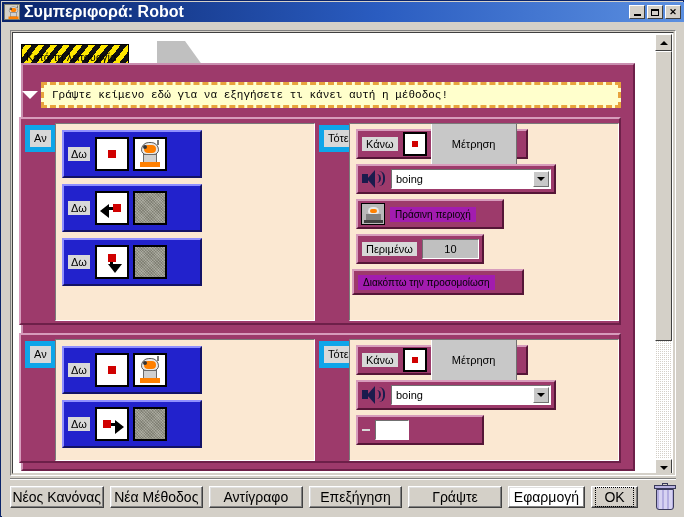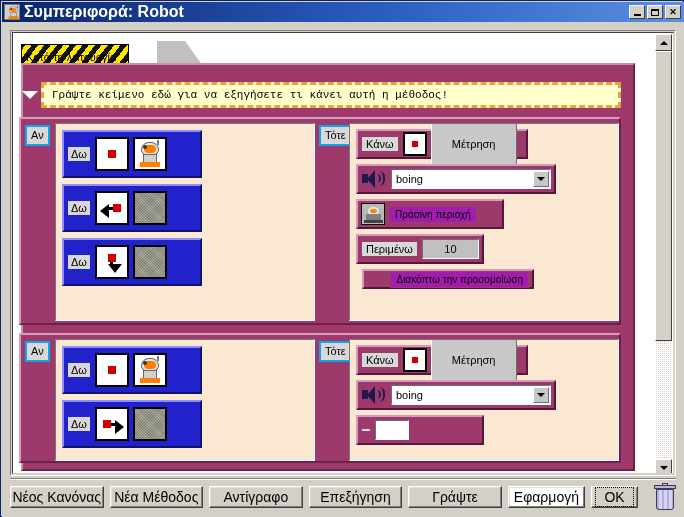--- a/index.html
+++ b/index.html
@@ -152,21 +152,21 @@
     border-right:2px solid #6d2049;
     border-bottom:2px solid #6d2049;
     box-sizing:border-box;
     overflow:hidden;
   }
   .lbl-chip{
     position:absolute;
     background:#d8d8d8;
     color:#000;font-size:11px;line-height:14px;
     padding:1px 4px 2px 4px;
-    border:2px solid #0ea5e9;
+    border:5px solid #0ea5e9;
     box-sizing:border-box;
     white-space:nowrap;
   }
   .cond-area{
     position:absolute;
     background:#fbe8d2;
     border-top:1px solid #7a7a7a;
     border-left:1px solid #7a7a7a;
     border-right:1px solid #ffffff;
     border-bottom:1px solid #ffffff;
@@ -530,21 +530,21 @@
                     <span class="rb-base"></span>
                   </span>
                 <span class="plain-label" style="overflow:hidden;max-width:88px;">Πράσινη περιοχή</span>
               </div>
 
               <div class="act-tile" style="left:6px;top:110px;width:128px;height:30px;">
                 <span class="chip">Περιμένω</span>
                 <span class="num-field" style="width:60px;text-align:right;">10</span>
               </div>
 
-              <div class="act-tile" style="left:12px;top:145px;width:172px;height:20px;justify-content:flex-end;">
+              <div class="act-tile" style="left:2px;top:145px;width:172px;height:26px;">
                 <span class="plain-label">Διακόπτω την προσομοίωση</span>
               </div>
             </div>
           </div>
 
           <div class="rule" style="top:300px;height:130px;">
 
             <div class="lbl-chip" style="left:4px;top:6px;">Αν</div>
 
             <div class="cond-area" style="left:34px;top:4px;width:260px;height:122px;">

